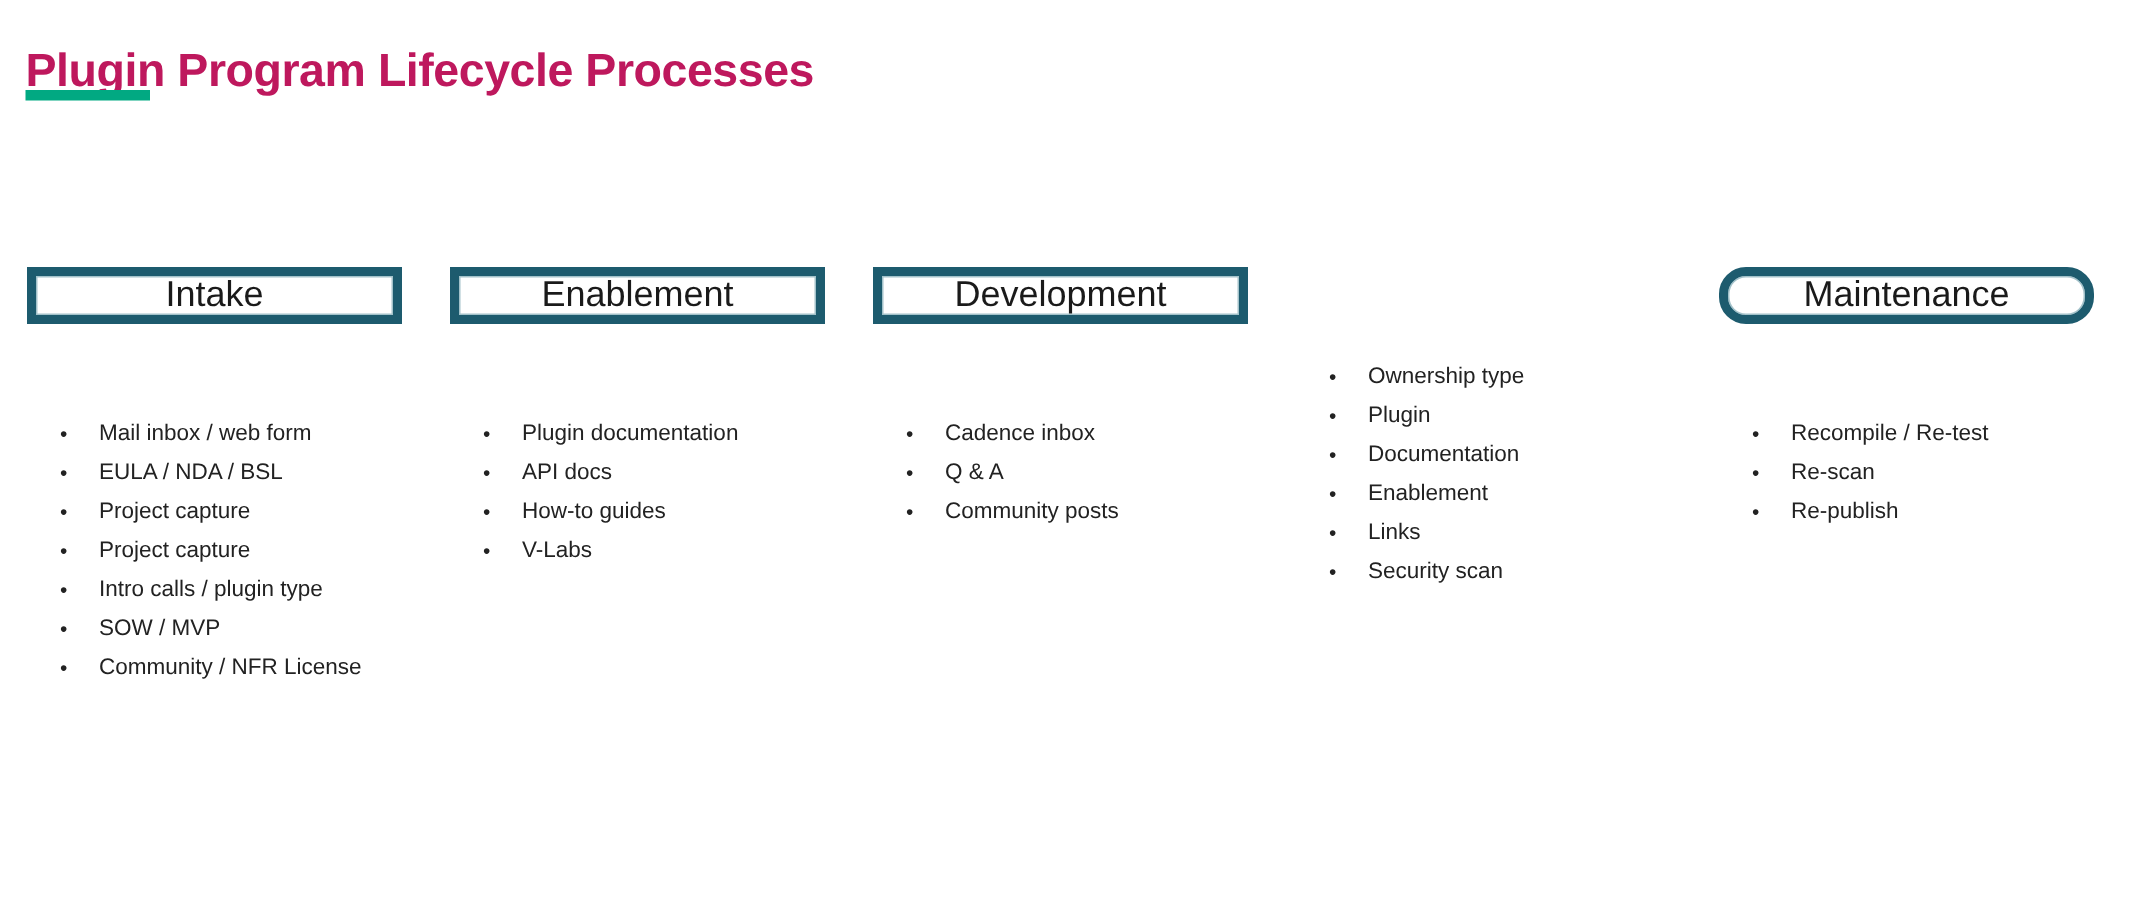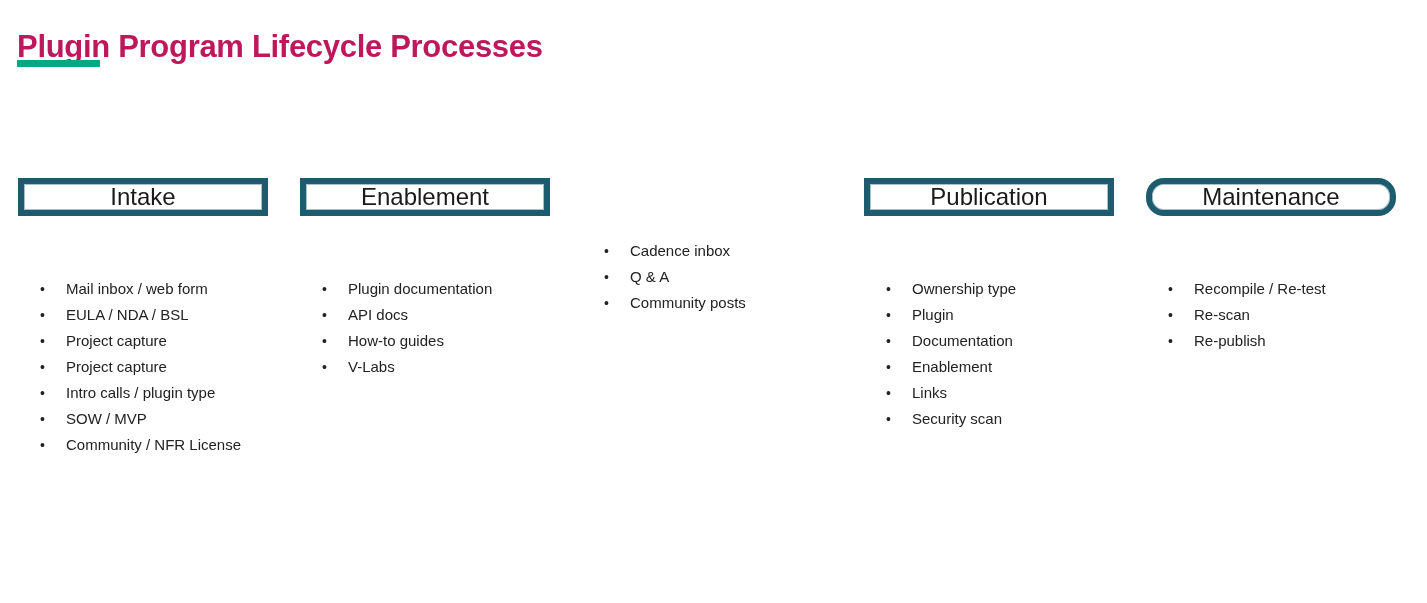--- a/index.html
+++ b/index.html
@@ -111,31 +111,31 @@
     </div>
     <ul class="bullet-list">
       <li><span class="bullet">•</span><span>Plugin documentation</span></li>
       <li><span class="bullet">•</span><span>API docs</span></li>
       <li><span class="bullet">•</span><span>How-to guides</span></li>
       <li><span class="bullet">•</span><span>V-Labs</span></li>
     </ul>
   </div>
 
   <div class="column">
+    <div class="stage-box" style="border-color: rgb(29, 91, 110);">
+      <span class="stage-title">Development</span>
+    </div>
     <ul class="bullet-list">
       <li><span class="bullet">•</span><span>Cadence inbox</span></li>
       <li><span class="bullet">•</span><span>Q &amp; A</span></li>
       <li><span class="bullet">•</span><span>Community posts</span></li>
     </ul>
   </div>
 
   <div class="column">
-    <div class="stage-box" style="border-color: rgb(29, 91, 110);">
-      <span class="stage-title">Publication</span>
-    </div>
     <ul class="bullet-list">
       <li><span class="bullet">•</span><span>Ownership type</span></li>
       <li><span class="bullet">•</span><span>Plugin</span></li>
       <li><span class="bullet">•</span><span>Documentation</span></li>
       <li><span class="bullet">•</span><span>Enablement</span></li>
       <li><span class="bullet">•</span><span>Links</span></li>
       <li><span class="bullet">•</span><span>Security scan</span></li>
     </ul>
   </div>
 

